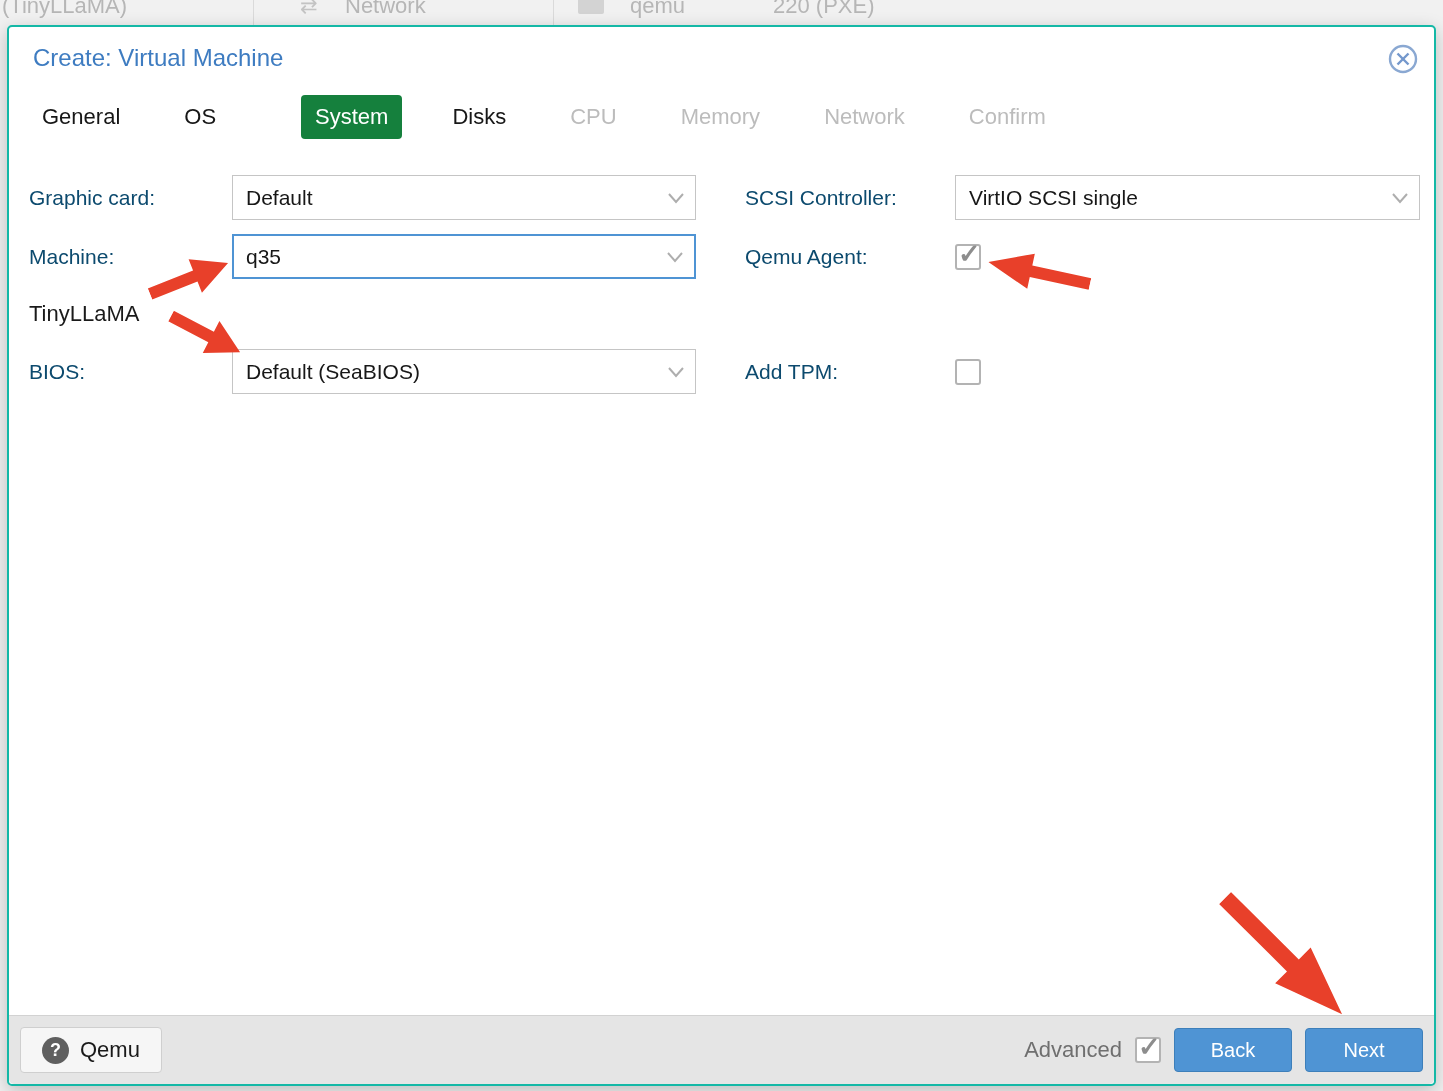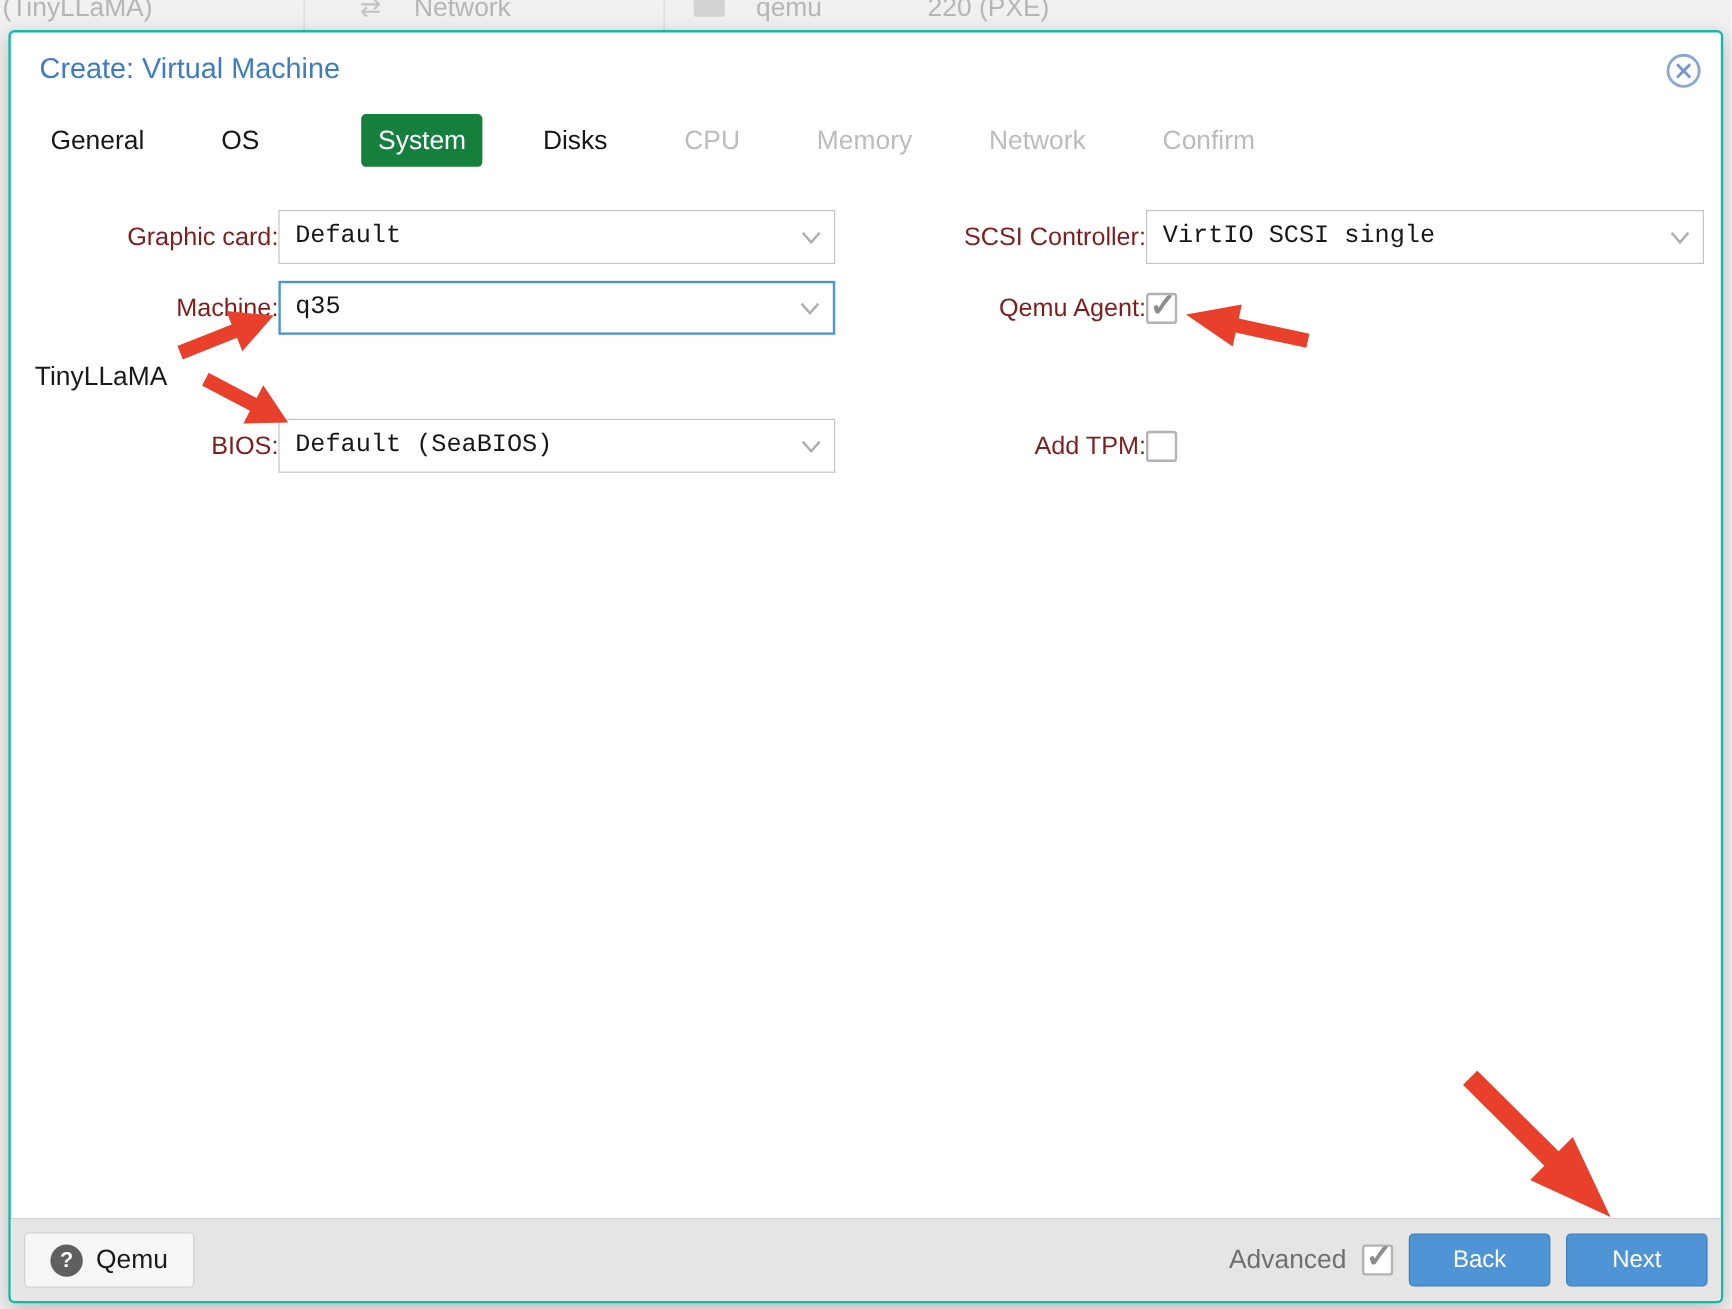--- a/index.html
+++ b/index.html
@@ -33,26 +33,26 @@
   .tab.active { background:#15803d; color:#ffffff;margin-left:35px; }
   .tab.disabled { color:#bcbcbc; }
 
   
   .form { position:absolute; left:0; top:148px; width:100%; }
   .frow {
     display:grid; grid-template-columns:203px 464px 49px 210px 465px;
     padding-left:20px; margin-bottom:14px; align-items:center; height:45px;
   }
   .frow.section-row { height:42px; align-items:flex-start; }
-  .flabel { font-size:21px; color:#7f1d1d;text-align:right; }
+  .flabel { font-size:21px; color:#0c4a6e; }
   .fsection { font-size:22px; color:#1a1a1a; padding-top:8px; }
   .fselect {
     position:relative; height:45px; border:1px solid #c5c5c5; background:#fff;
     display:flex; align-items:center; padding:0 36px 0 13px; box-sizing:border-box;
-    font-size:21px; color:#171717; cursor:pointer;font-family:Liberation Mono, monospace;
+    font-size:21px; color:#171717; cursor:pointer;
   }
   .fselect.focused { border:2px solid #4f94d4; padding-left:12px; }
   .ftrigger { position:absolute; right:10px; top:50%; transform:translateY(-50%); line-height:0; }
   .checkwrap { display:flex; align-items:center; }
   .checkbox {
     width:26px; height:26px; border:2px solid #b3b3b3; border-radius:3px;
     background:#fff; position:relative; box-sizing:border-box; cursor:pointer;
   }
   .checkbox .mark {
     position:absolute; left:1px; top:-8px; font-size:27px; font-weight:bold;

